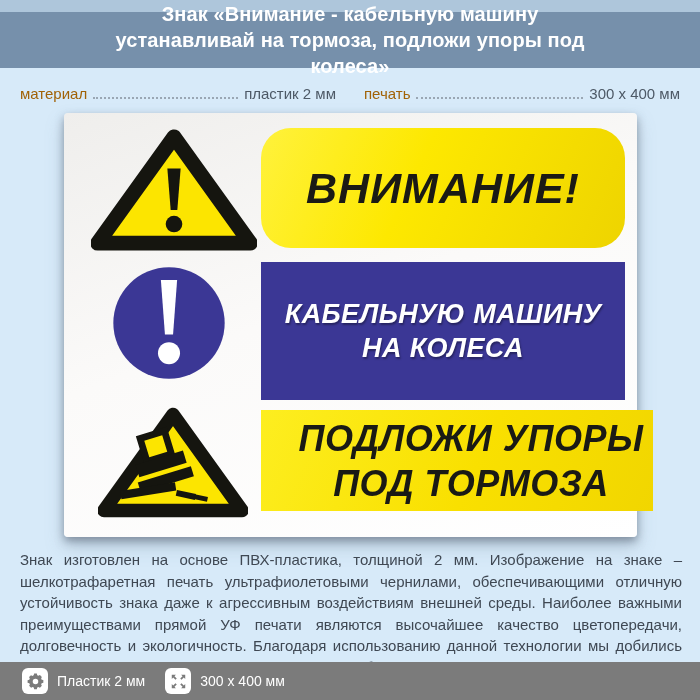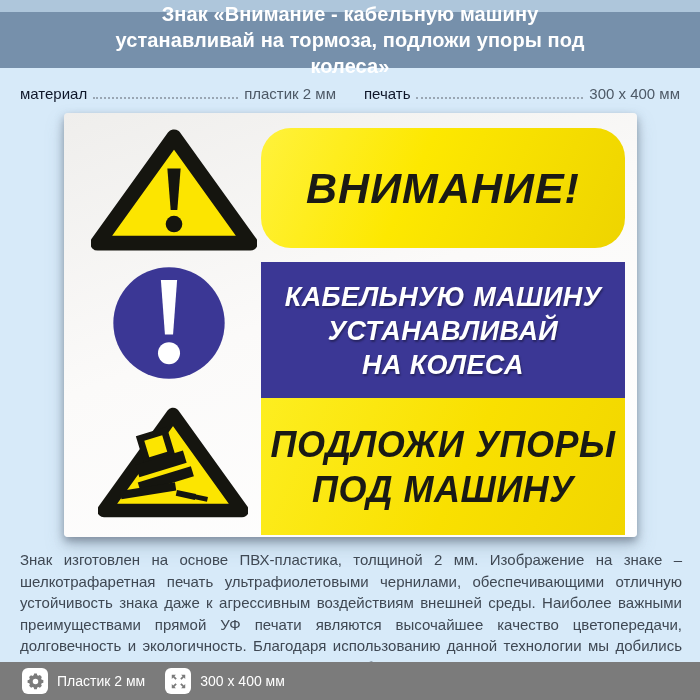--- a/index.html
+++ b/index.html
@@ -10,21 +10,21 @@
   .top-strip{position:absolute;top:0;left:0;width:700px;height:12px;background:#aec6db;}
   .header{position:absolute;top:12px;left:0;width:700px;height:56px;background:#7690ab;
           display:flex;align-items:center;justify-content:center;}
   .title{margin:0;padding:0 92px;color:#ffffff;font-size:20px;line-height:26px;
          font-weight:bold;text-align:center;letter-spacing:.1px;}
 
   
   .specs{position:absolute;top:70px;left:0;width:700px;height:40px;
          display:flex;gap:28px;padding:0 20px;box-sizing:border-box;align-items:flex-end;}
   .spec{flex:1;display:flex;align-items:flex-end;font-size:15px;padding-bottom:9px;}
-  .spec-label{color:#0f172a;white-space:nowrap;line-height:1;}
+  .spec-label{color:#a16207;white-space:nowrap;line-height:1;}
   .spec-value{color:#4d5966;white-space:nowrap;line-height:1;}
   .leader{flex:1;border-bottom:2px dotted #9aa7b4;margin:0 6px 2px;}
 
   
   .sign{position:absolute;left:64px;top:113px;width:573px;height:424px;border-radius:4px;
         background:linear-gradient(160deg,#efeeec 0%,#fbfaf9 45%,#ffffff 100%);
         box-shadow:0 4px 9px rgba(70,80,95,.5), 0 10px 18px rgba(120,140,160,.35);}
   .sign svg.pict{position:absolute;}
   .pict-tri1{left:27px;top:16px;width:166px;height:122px;}
   .pict-circ{left:47px;top:152px;width:116px;height:116px;}
@@ -32,22 +32,22 @@
 
   .box{position:absolute;left:197px;width:364px;display:flex;flex-direction:column;
        justify-content:center;align-items:center;text-align:center;
        font-style:italic;font-weight:bold;}
   .box1{top:15px;height:120px;
         background:linear-gradient(115deg,#fff23c 0%,#fde800 42%,#eed400 100%);border-radius:30px;}
   .box1 .t{font-size:43px;color:#1a1a15;letter-spacing:1px;}
   .box2{top:149px;height:138px;background:#3b3795;}
   .box2 .t{font-size:27px;line-height:34px;color:#ffffff;letter-spacing:.4px;
            text-shadow:1px 2px 2px rgba(0,0,0,.35);}
-  .box3{top:285px;height:137px;
-        background:linear-gradient(115deg,#fdee20 0%,#f9e000 55%,#f1d600 100%);}
+  .box3{top:297px;height:101px;
+        background:linear-gradient(115deg,#fdee20 0%,#f9e000 55%,#f1d600 100%);padding-left:28px;}
   .box3 .t{font-size:36px;line-height:45px;color:#1a1a15;letter-spacing:.5px;}
 
   
   .description{position:absolute;left:20px;top:549px;width:662px;margin:0;
                font-size:15px;line-height:21.5px;color:#3f4853;text-align:justify;}
 
   
   .footer{position:absolute;left:0;bottom:0;width:700px;height:38px;background:#7b7b7b;
           display:flex;align-items:center;padding-left:22px;box-sizing:border-box;gap:20px;}
   .f-item{display:flex;align-items:center;gap:9px;}
@@ -105,27 +105,26 @@
       <rect x="52" y="55.5" width="13" height="4" fill="#15150f" transform="rotate(12 58 58)"></rect>
       <rect x="64" y="58" width="9" height="3.2" fill="#15150f" transform="rotate(12 68 60)"></rect>
     </svg>
 
     <div class="box box1">
       <span class="t">ВНИМАНИЕ!</span>
     </div>
 
     <div class="box box2">
       <span class="t">КАБЕЛЬНУЮ МАШИНУ</span>
-      <span class="t">УСТАНАВЛИВАЙ</span>
       <span class="t">НА КОЛЕСА</span>
     </div>
 
     <div class="box box3">
       <span class="t">ПОДЛОЖИ УПОРЫ</span>
-      <span class="t">ПОД МАШИНУ</span>
+      <span class="t">ПОД ТОРМОЗА</span>
     </div>
   </div>
 
   <p class="description">Знак изготовлен на основе ПВХ-пластика, толщиной 2 мм. Изображение на знаке – шелкотрафаретная печать ультрафиолетовыми чернилами, обеспечивающими отличную устойчивость знака даже к агрессивным воздействиям внешней среды. Наиболее важными преимуществами прямой УФ печати являются высочайшее качество цветопередачи, долговечность и экологичность. Благодаря использованию данной технологии мы добились невысокой стоимости и увеличенного срока службы – до 5 лет вне помещения</p>
 
   <footer class="footer">
 
     <div class="f-item">
       <span class="f-icon">
         <svg viewBox="0 0 24 24" xmlns="http://www.w3.org/2000/svg">

